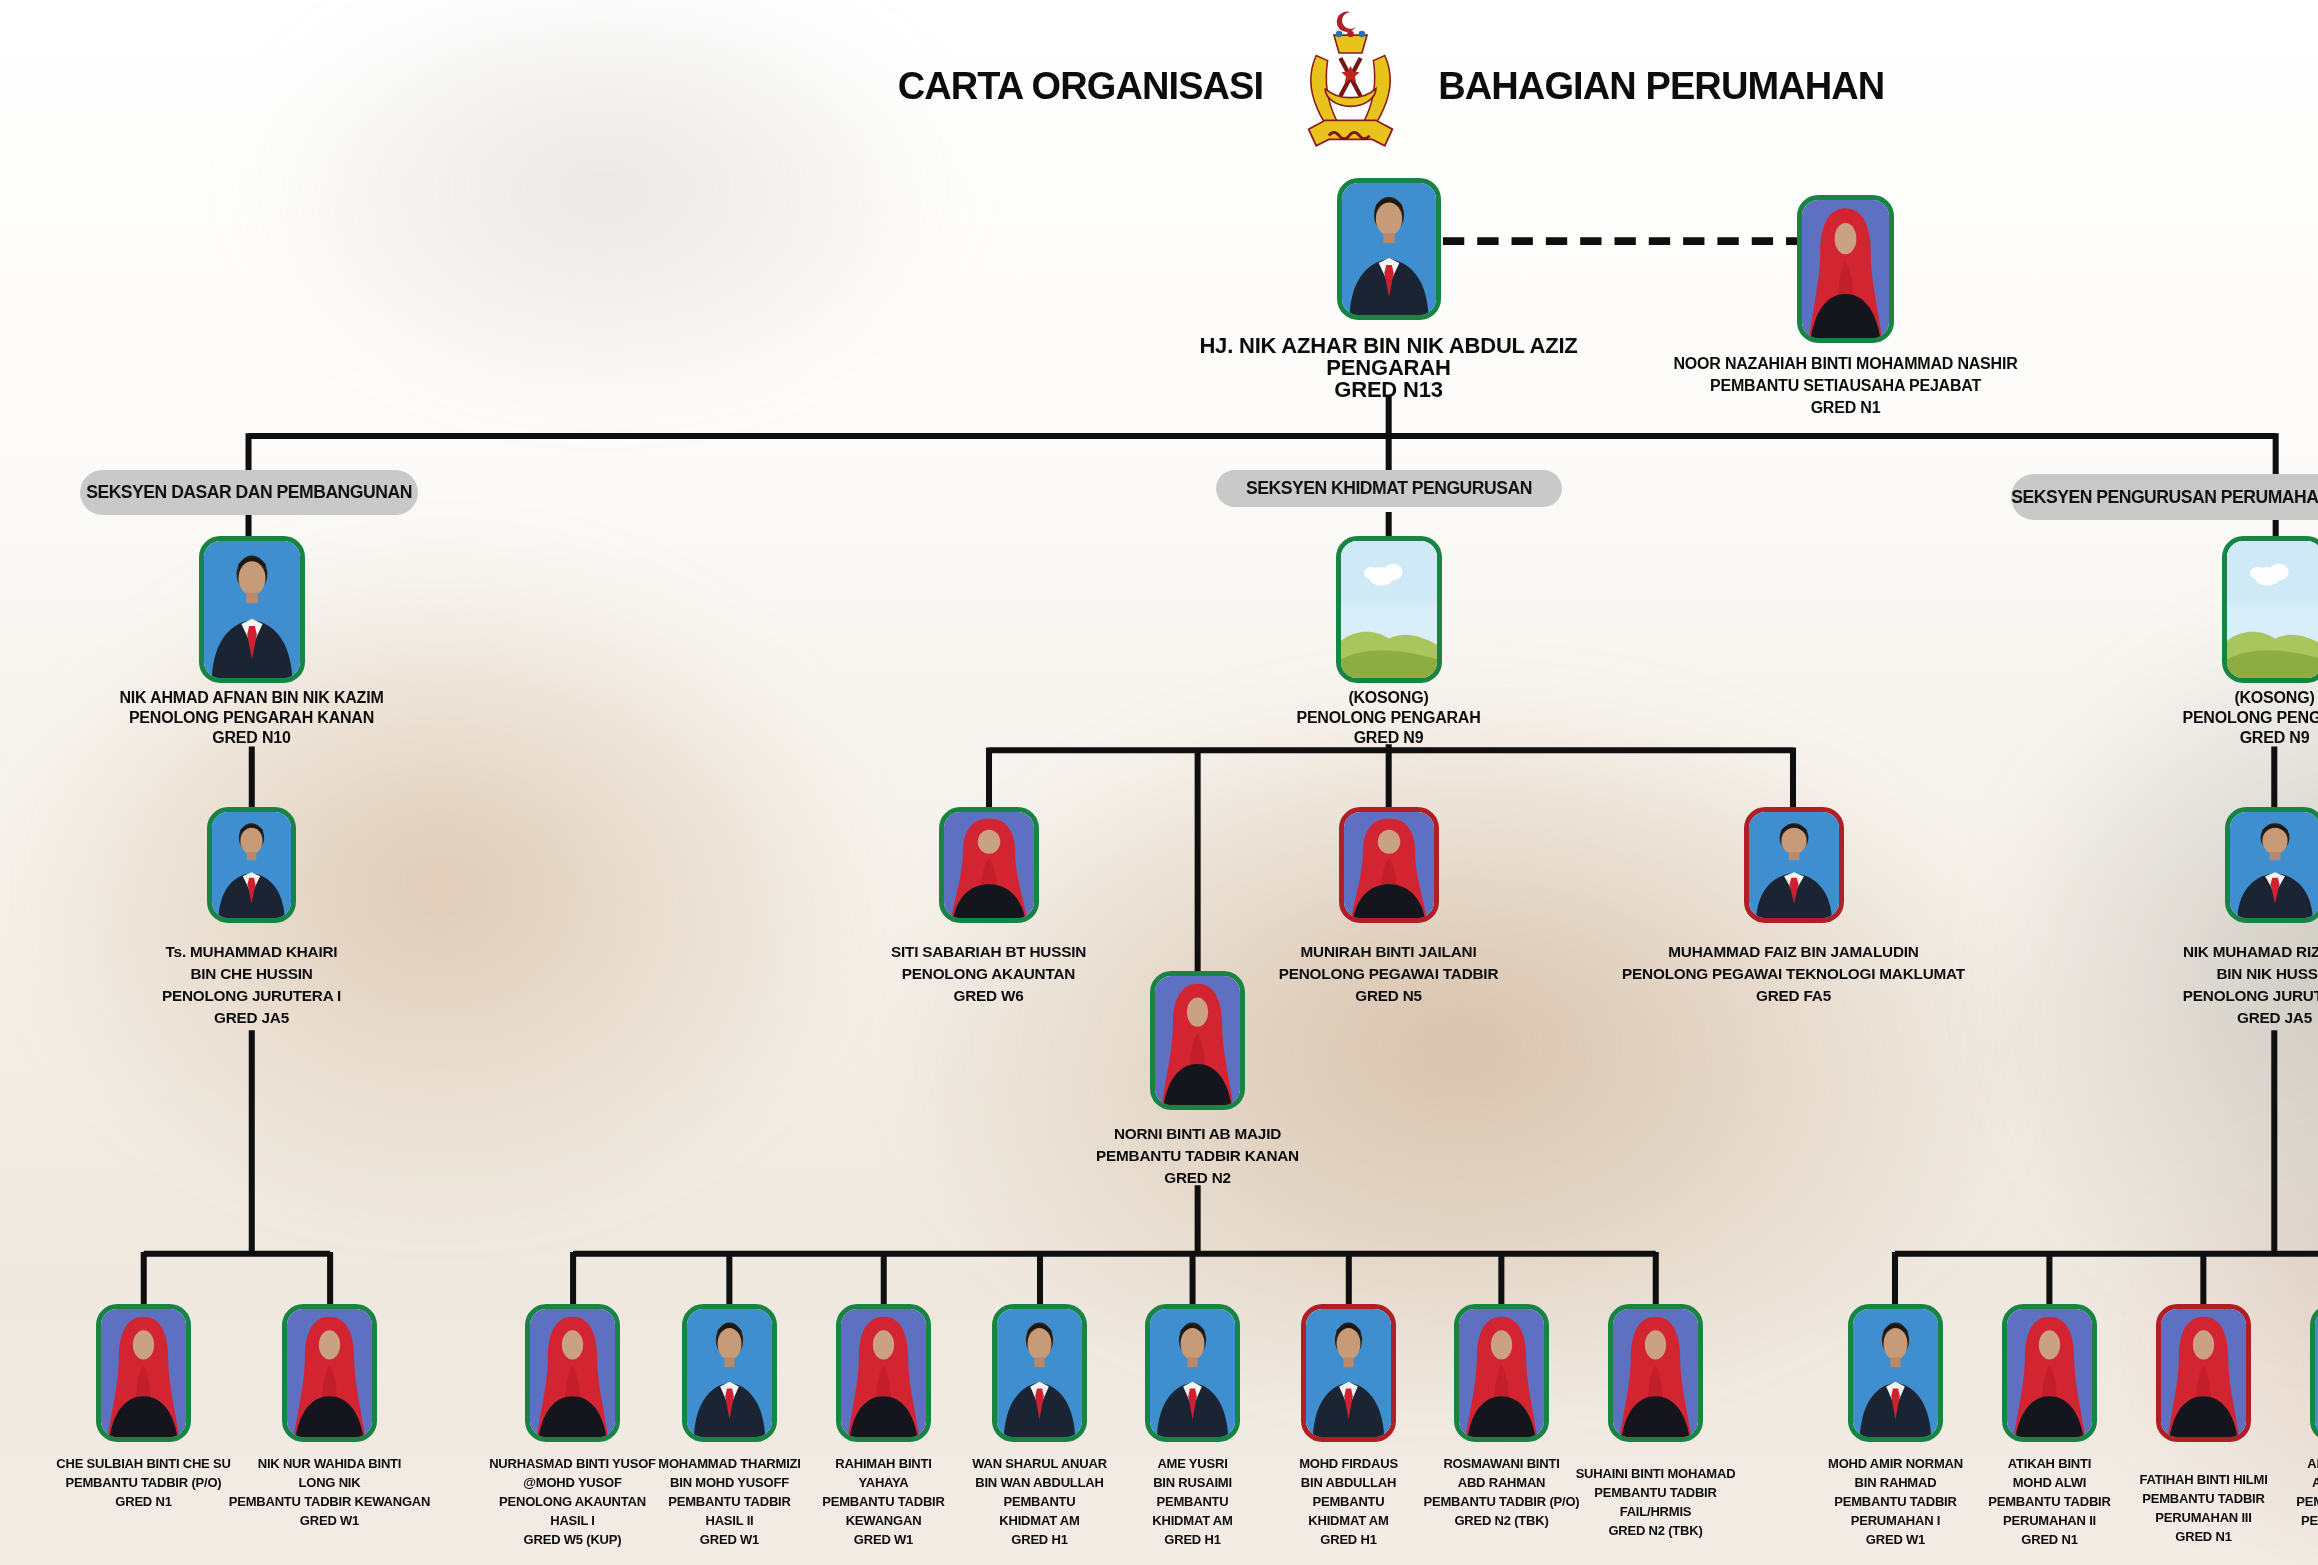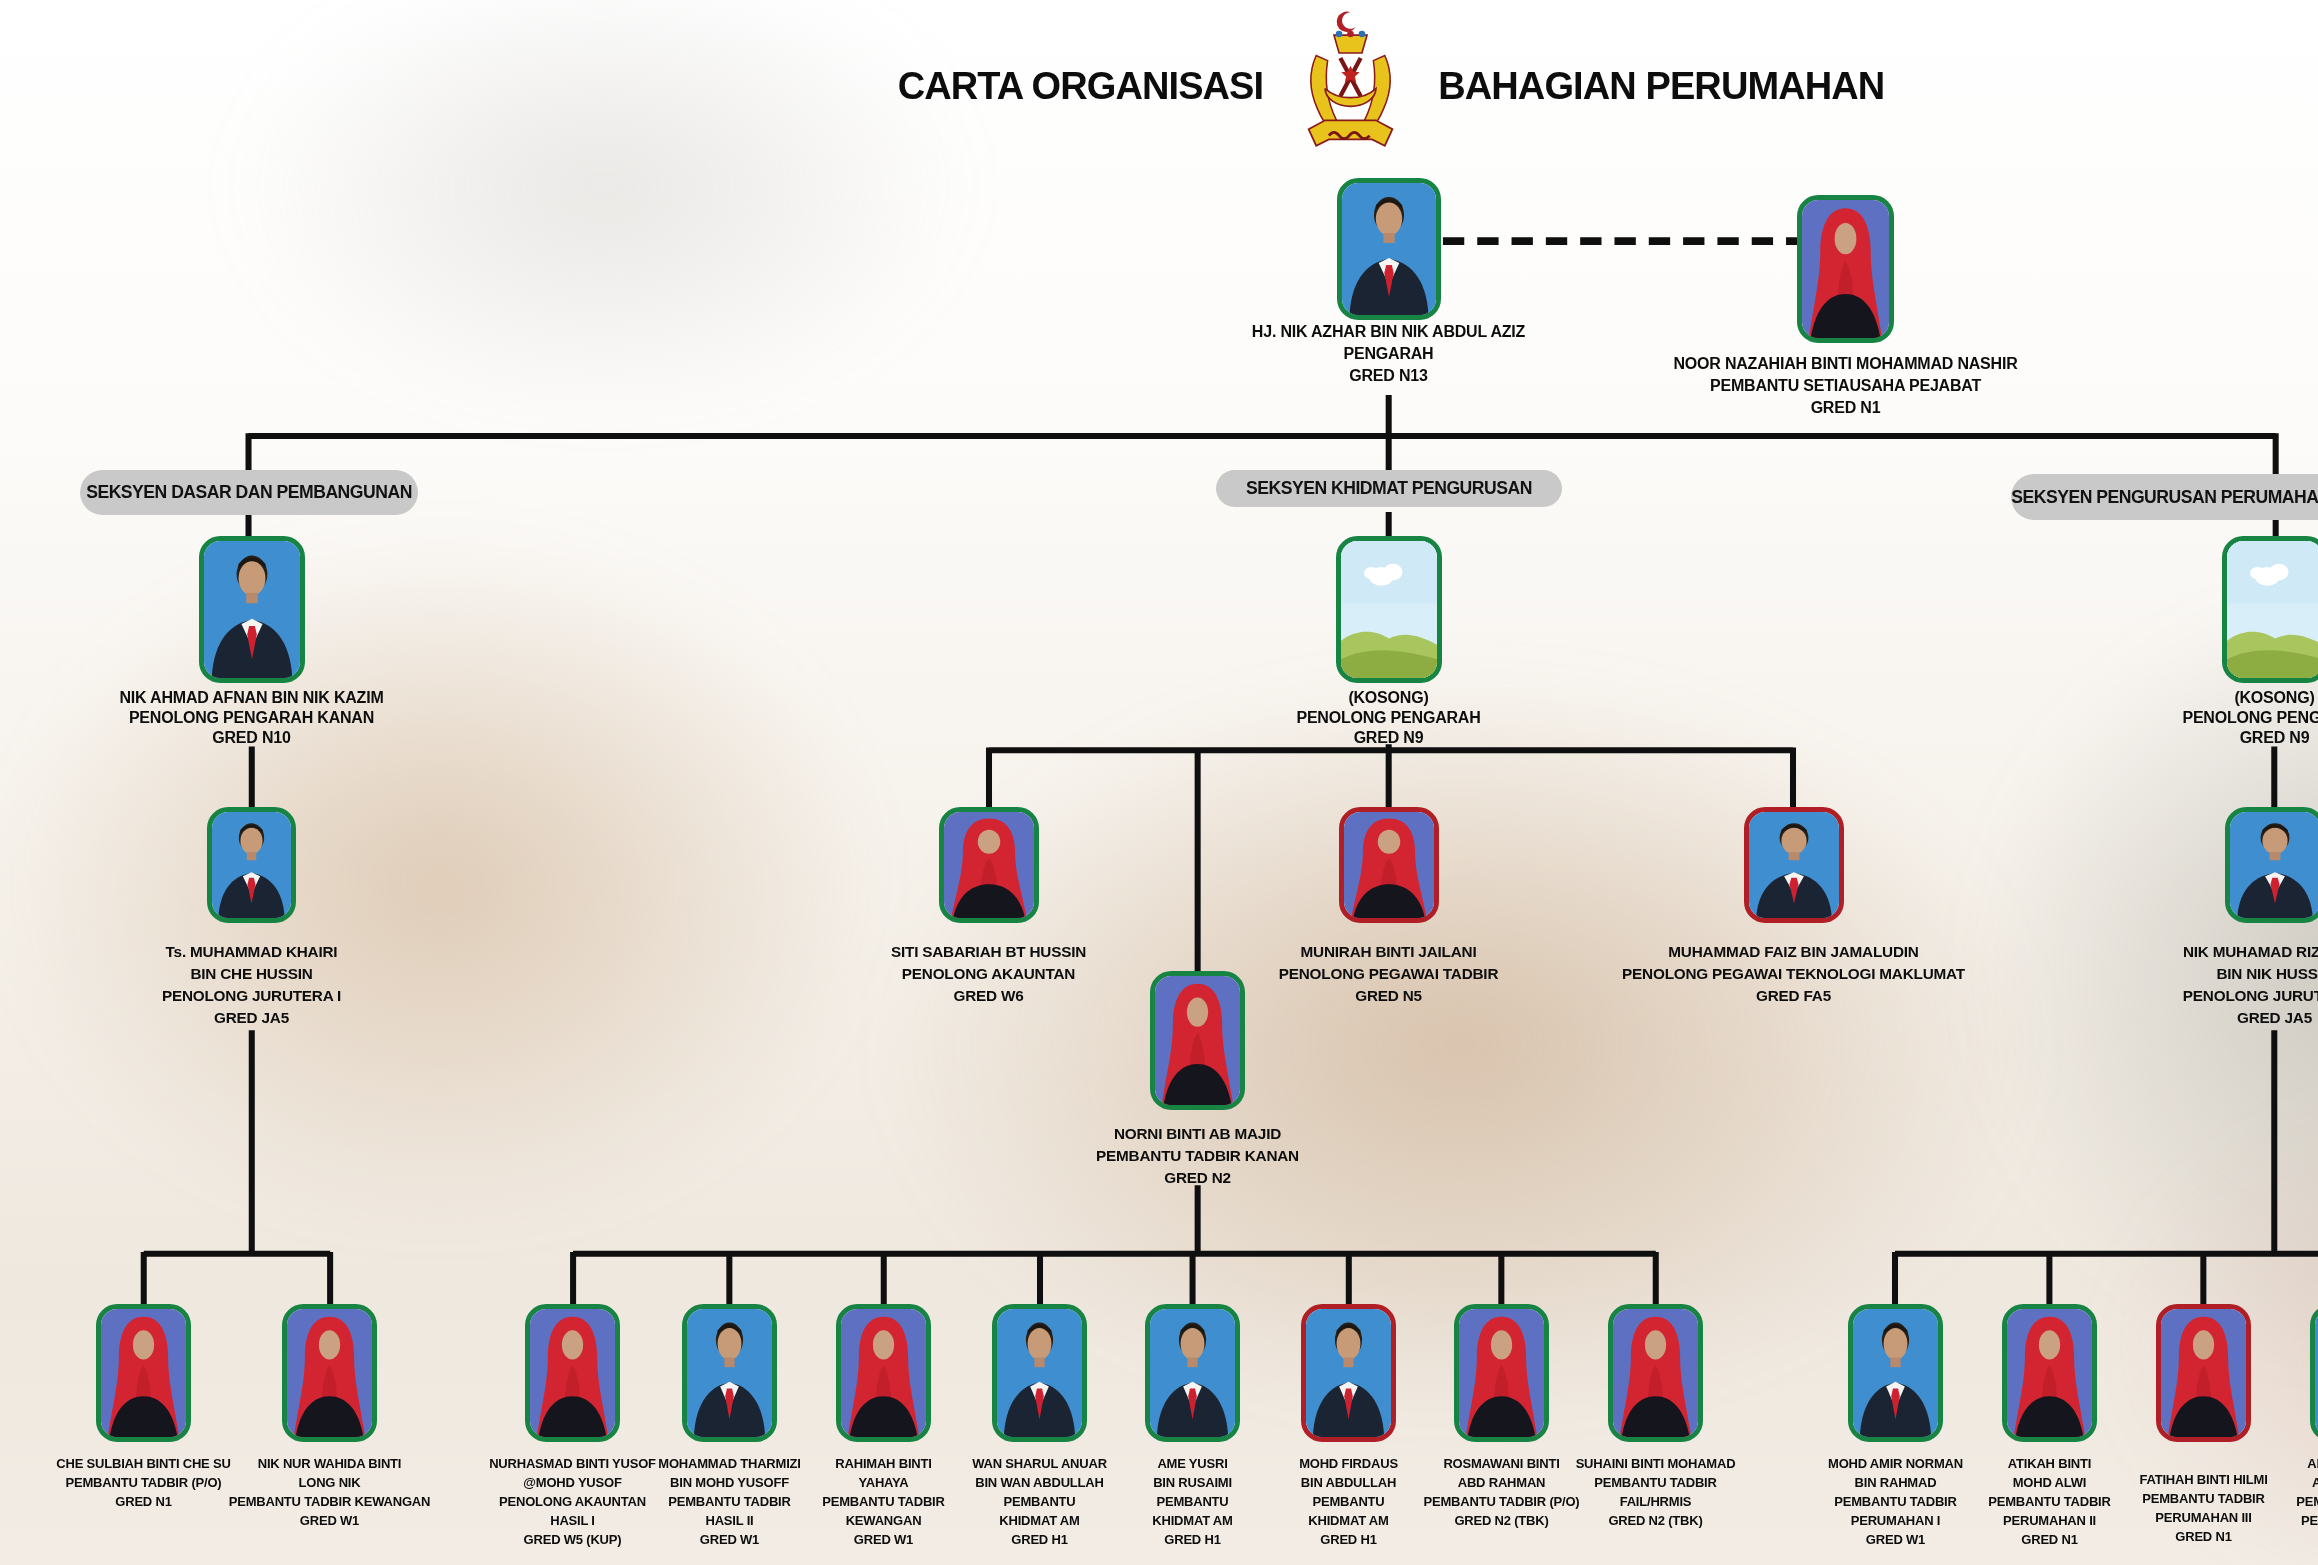--- a/index.html
+++ b/index.html
@@ -104,21 +104,21 @@
             <ellipse cx="50" cy="32" rx="16" ry="18" fill="#272019"></ellipse>
             <ellipse cx="50" cy="36" rx="14" ry="16.5" fill="#c89b78"></ellipse>
             <path d="M36 26 Q50 12 64 26 L64 22 Q50 10 36 22 Z" fill="#1d1712"></path>
             <rect x="44" y="50" width="12" height="10" fill="#b8896a"></rect>
             <path d="M8 132 C10 94 30 78 50 76 C70 78 90 94 92 132 Z" fill="#1b2433"></path>
             <path d="M39 80 L50 75 L61 80 L50 102 Z" fill="#f4f4f2"></path>
             <path d="M47 82 L53 82 L55 90 L50 114 L45 90 Z" fill="#cf2030"></path>
           </svg>
         </span>
     </div>
-    <div class="person-text" style="font-size: 16px; line-height: 22px; margin-top: 1px;">
+    <div class="person-text" style="font-size: 22px; line-height: 22px; margin-top: 15px;">
         <div>HJ. NIK AZHAR BIN NIK ABDUL AZIZ</div>
         <div>PENGARAH</div>
         <div>GRED N13</div>
       </div>
   </div>
     <div class="person" style="left: 1637px; top: 195px;">
     <div class="photo-frame tetap" style="width: 97px; height: 148px;">
       <span class="avatar">
           <svg viewBox="0 0 100 132" preserveAspectRatio="none">
             <rect width="100" height="132" fill="#5e70c2"></rect>
@@ -454,21 +454,21 @@
           </svg>
         </span>
     </div>
     <div class="person-text" style="font-size: 13px; line-height: 19px; margin-top: 11.6px;">
         <div>ROSMAWANI BINTI</div>
         <div>ABD RAHMAN</div>
         <div>PEMBANTU TADBIR (P/O)</div>
         <div>GRED N2 (TBK)</div>
       </div>
   </div>
-    <div class="person" style="left: 1447px; top: 1304px;">
+    <div class="person" style="left: 1447px; top: 1304px; gap: 10px;">
     <div class="photo-frame tetap" style="width: 95px; height: 138px;">
       <span class="avatar">
           <svg viewBox="0 0 100 132" preserveAspectRatio="none">
             <rect width="100" height="132" fill="#5e70c2"></rect>
             <path d="M50 8 C29 8 21 27 21 50 C21 74 15 94 8 132 L92 132 C85 94 79 74 79 50 C79 27 71 8 50 8 Z" fill="#d32531"></path>
             <path d="M50 58 C42 68 39 94 41 132 L59 132 C61 94 58 68 50 58 Z" fill="#c21f2b"></path>
             <ellipse cx="50" cy="37" rx="12.5" ry="15" fill="#caa183"></ellipse>
             <path d="M10 132 C16 102 32 90 50 90 C68 90 84 102 90 132 Z" fill="#15151d"></path>
           </svg>
         </span>

